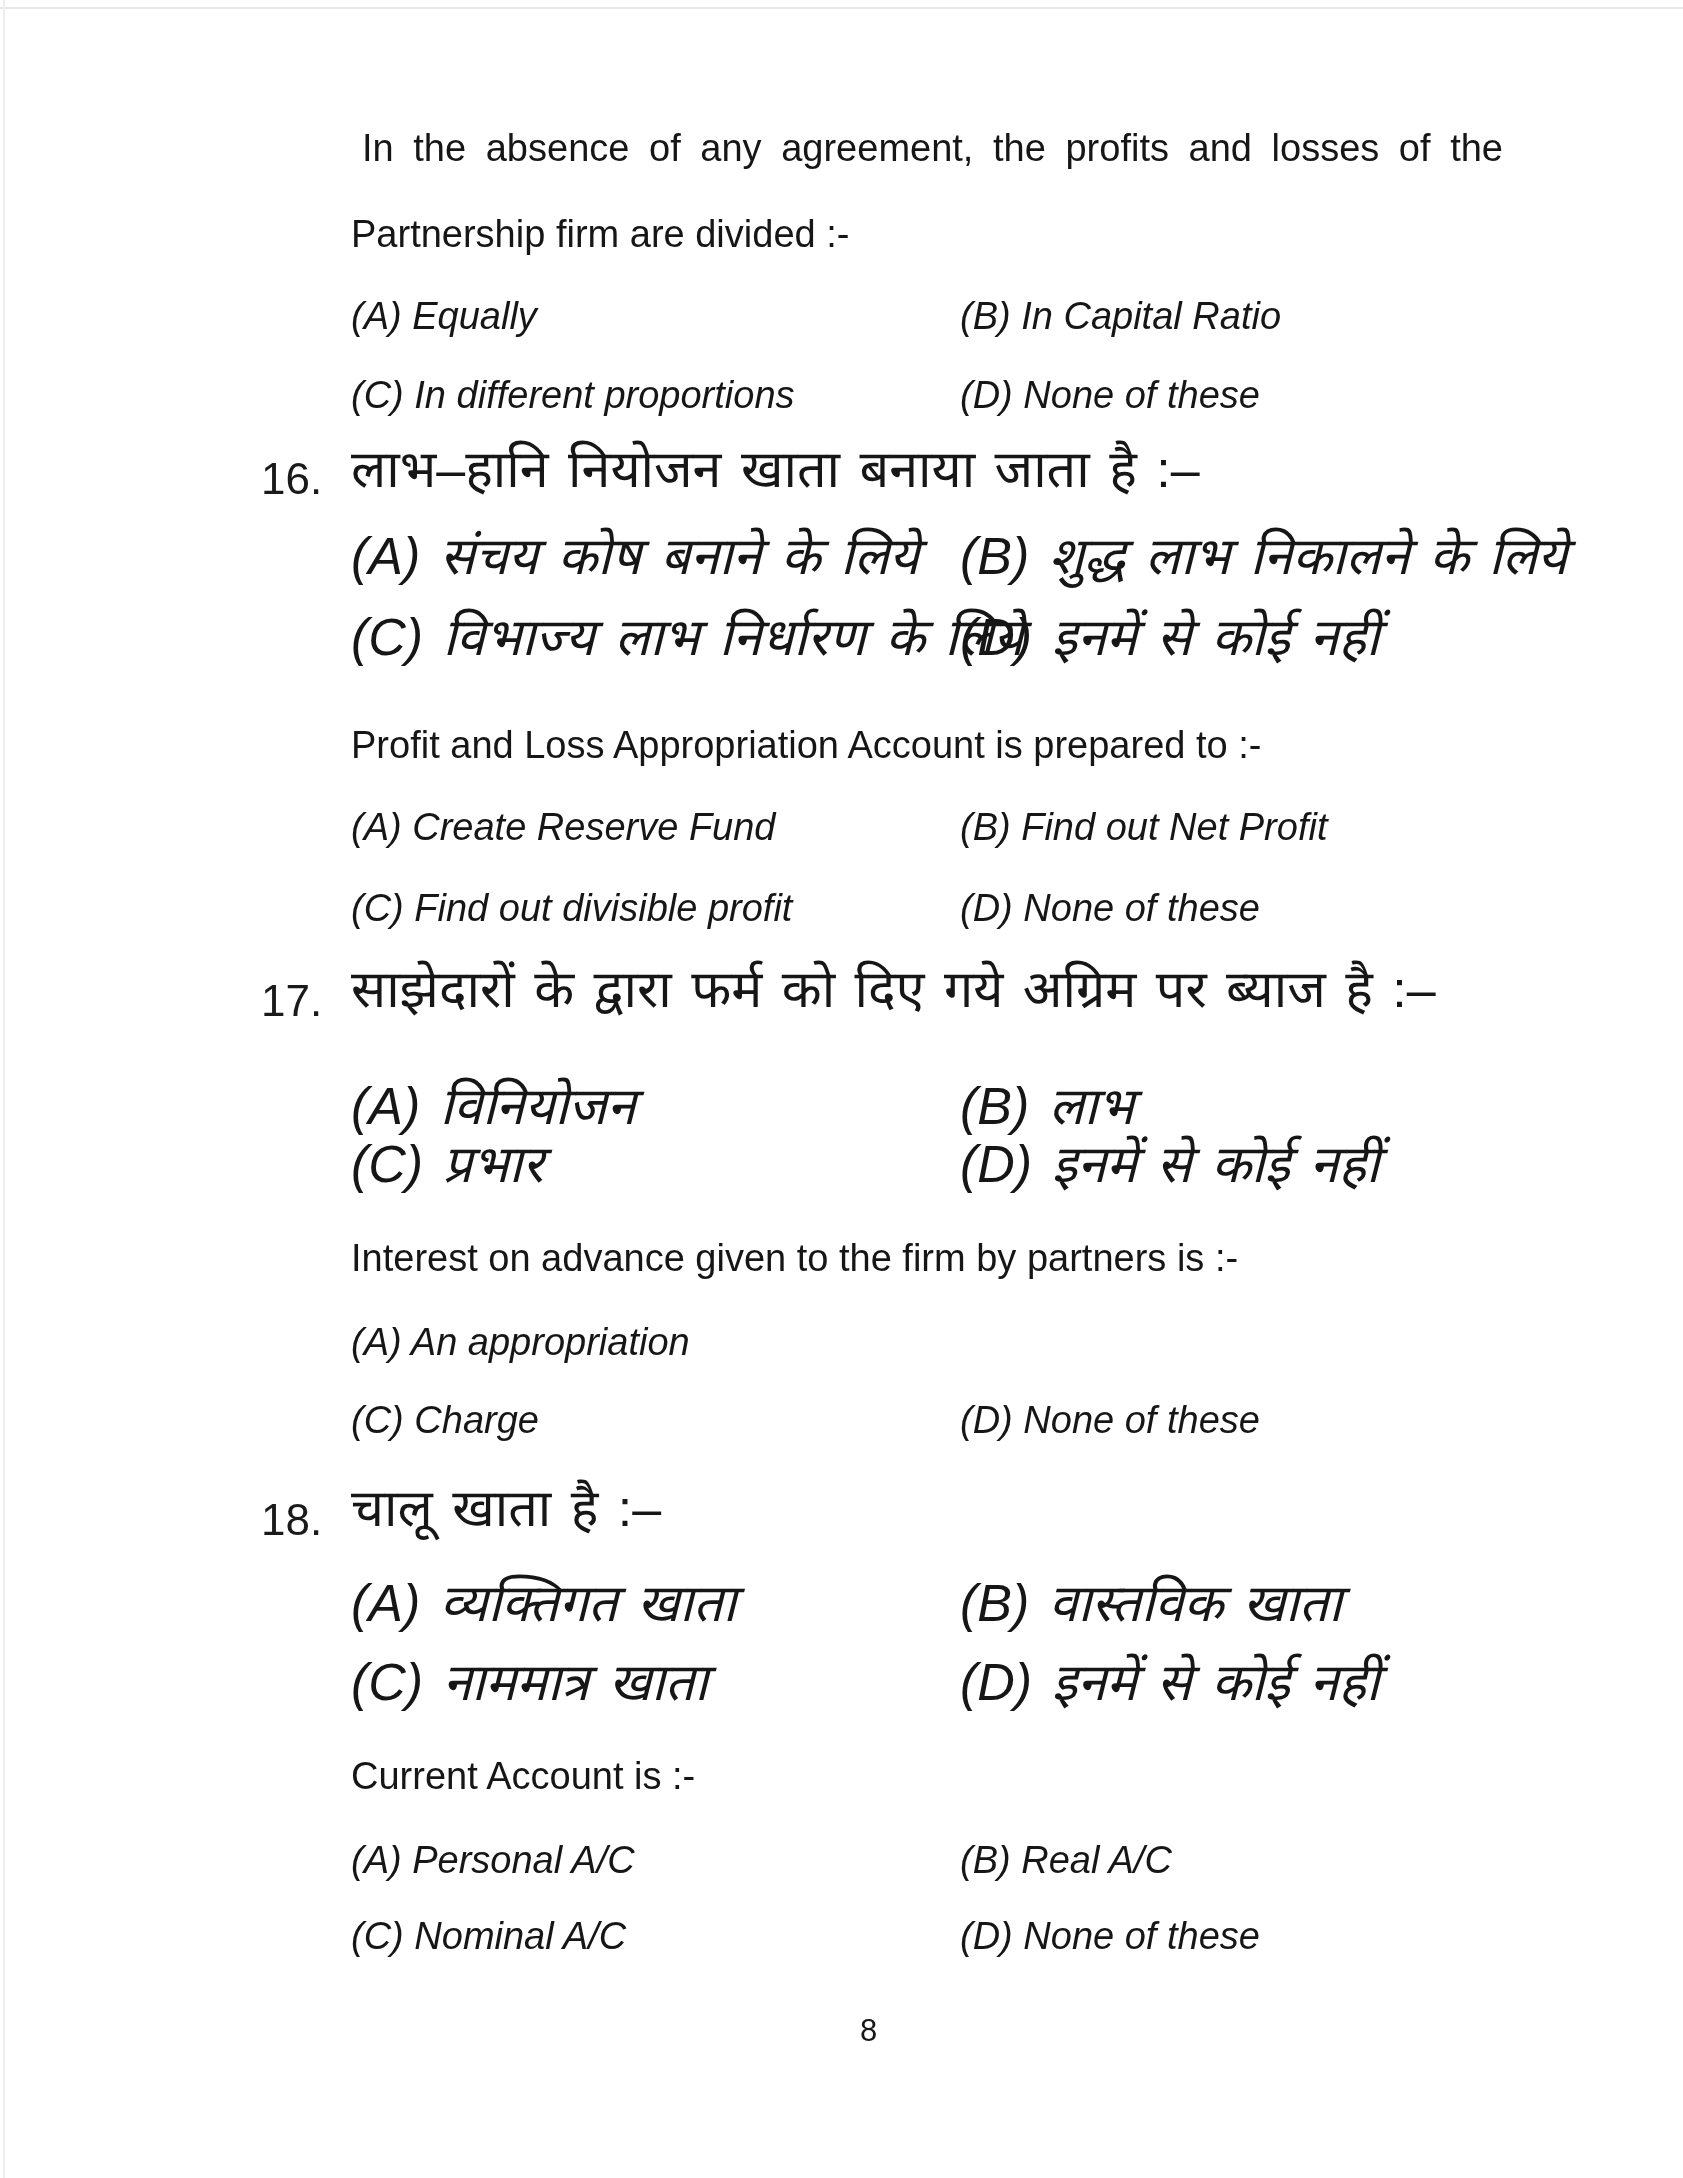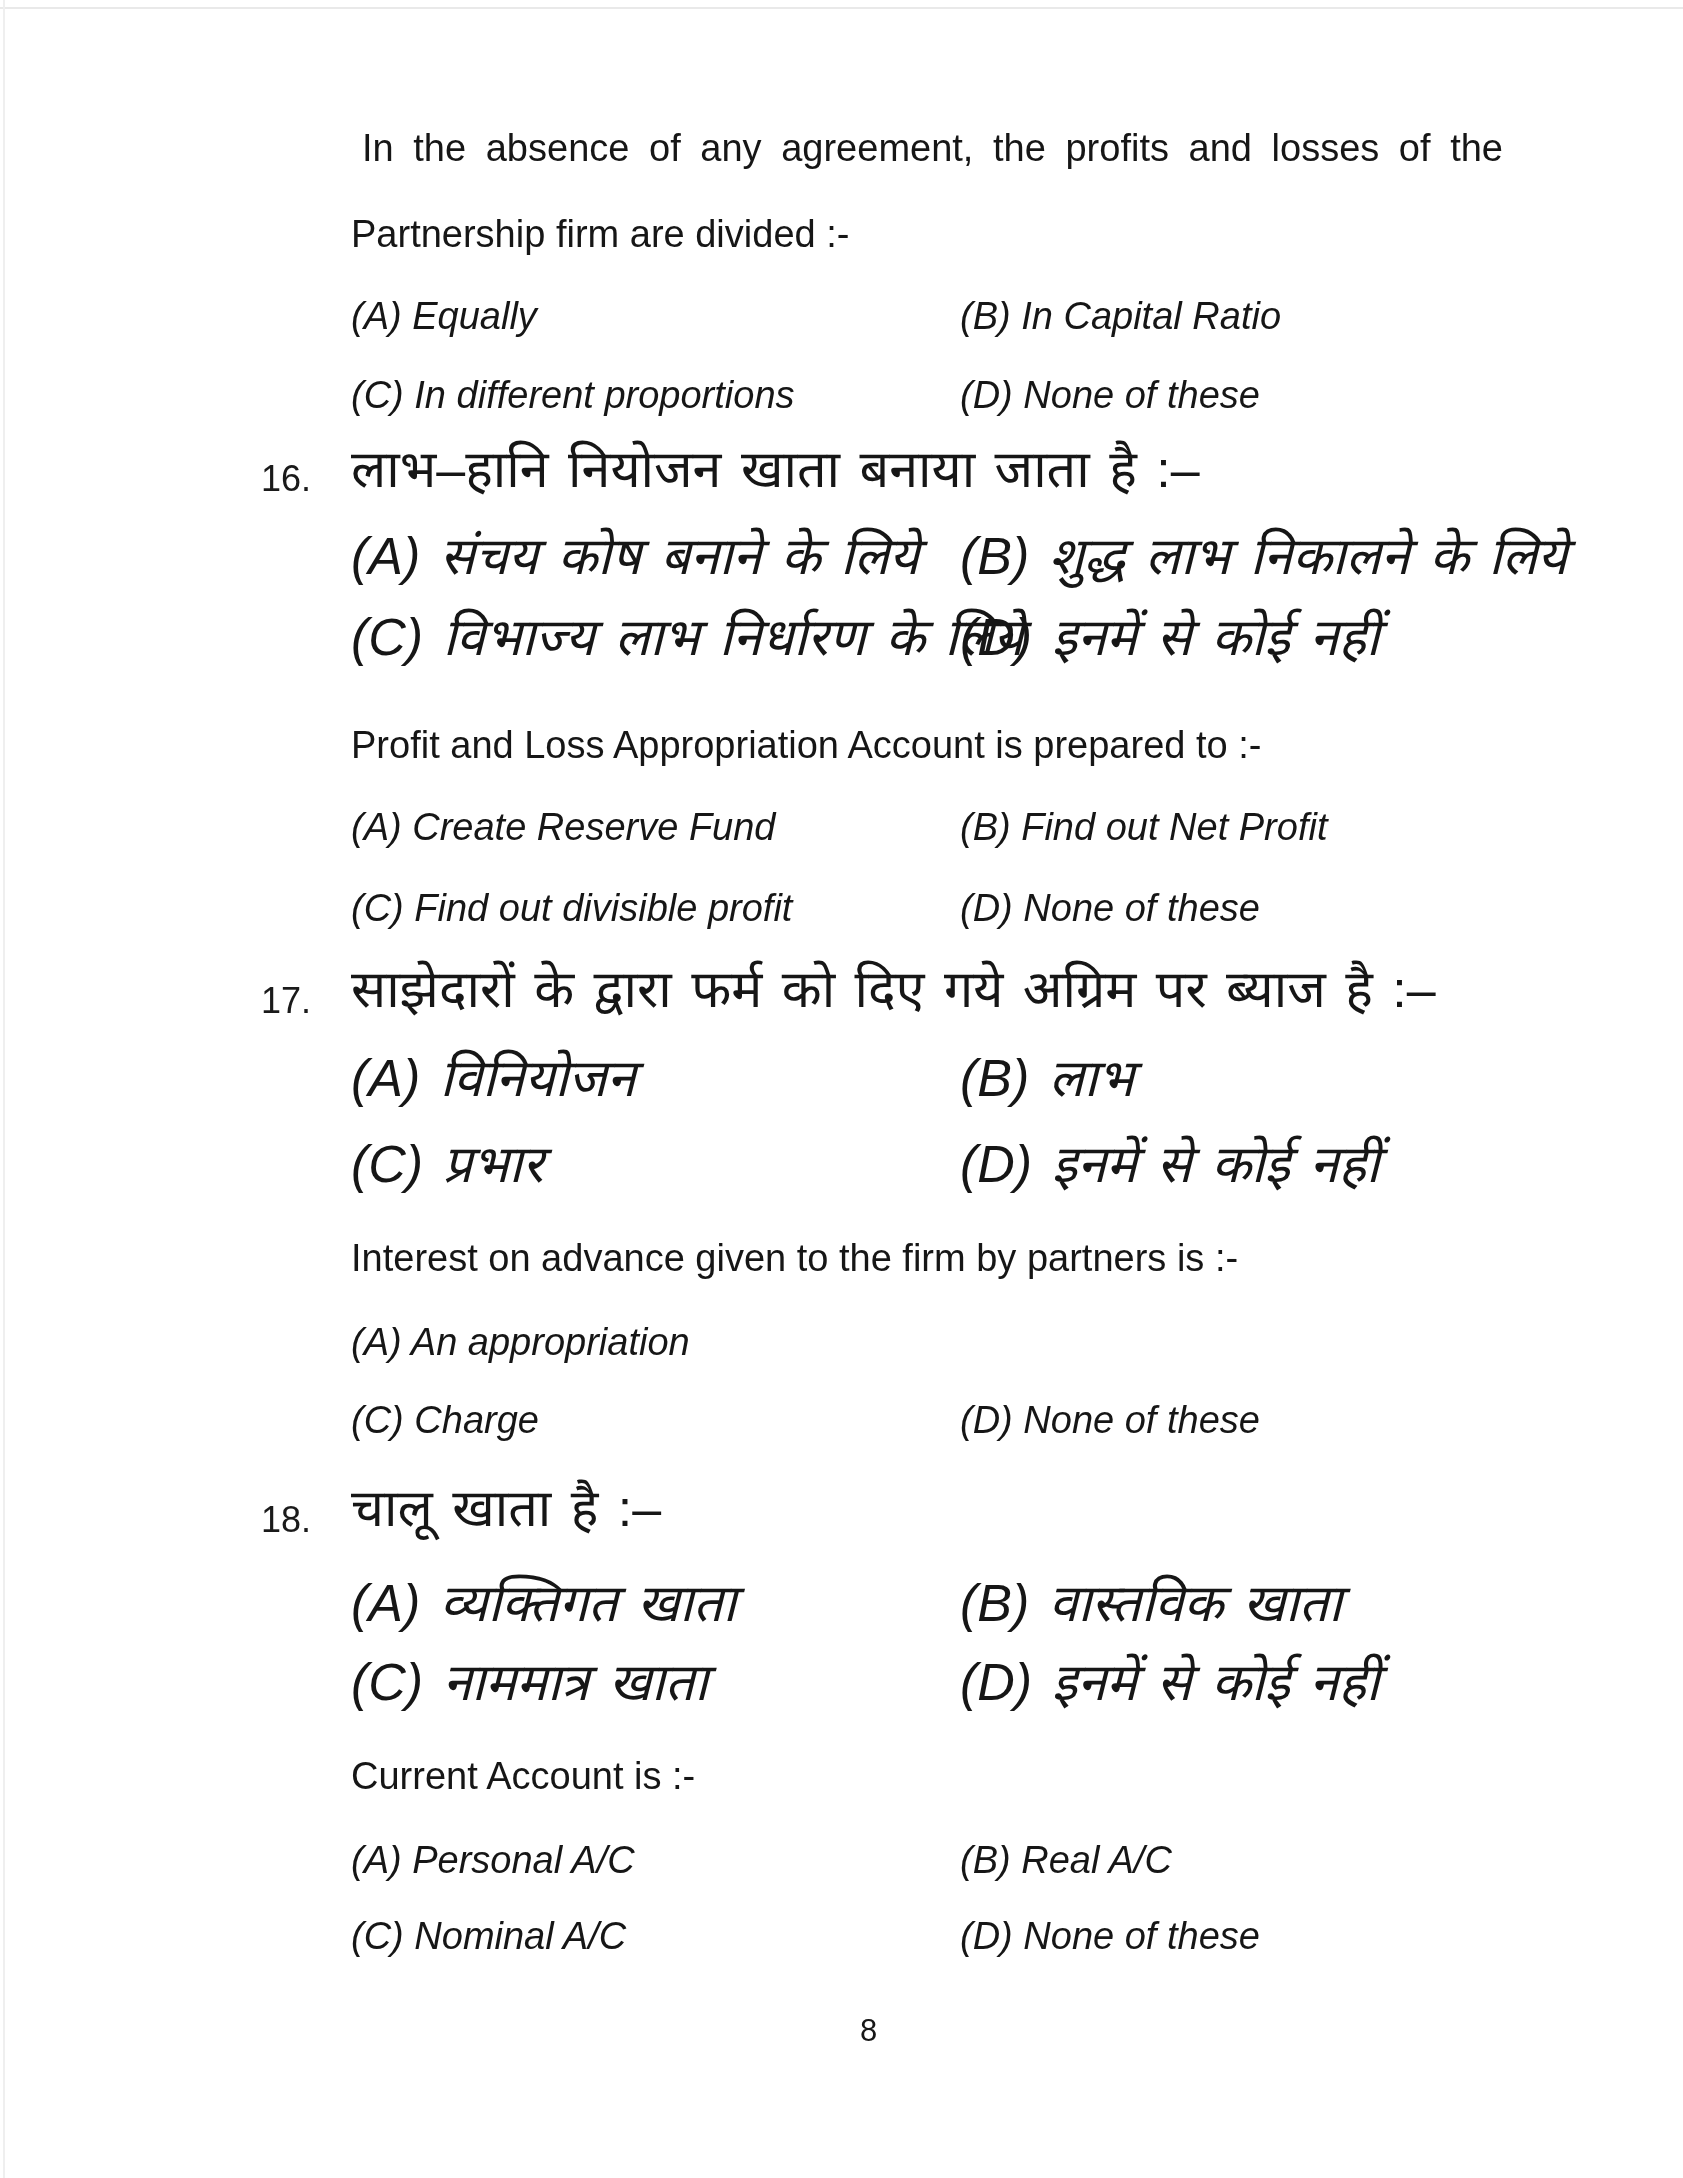--- a/index.html
+++ b/index.html
@@ -30,21 +30,21 @@
     text-align: justify;
     text-align-last: justify;
     margin-left: 11px;
   }
   .opts { display: flex; font-style: italic; }
   .oa { width: 565px; flex-shrink: 0; }
   .ob { flex: 1; margin-left: 44px; }
   .qnum {
     position: absolute;
     left: 261px;
-    font-size: 36px;
+    font-size: 44px;
     line-height: 44px;
     color: #1a1a1a;
   }
   .pagenum {
     position: absolute;
     top: 2013px;
     left: 0;
     width: 1683px;
     text-align: center;
     padding-left: 54px;
@@ -97,21 +97,21 @@
 
   <div class="row en opts" style="top:886px">
     <span class="oa">(C) Find out divisible profit</span>
     <span class="ob">(D) None of these</span>
   </div>
 
   <div class="qnum" style="top:979px">17.</div>
 
   <div class="row hi" style="top:967px">साझेदारों के द्वारा फर्म को दिए गये अग्रिम पर ब्याज है :–</div>
 
-  <div class="row hi opts" style="top:1056px">
+  <div class="row hi opts" style="top:1084px">
     <span class="oa">(A) विनियोजन</span>
     <span class="ob">(B) लाभ</span>
   </div>
 
   <div class="row hi opts" style="top:1142px">
     <span class="oa">(C) प्रभार</span>
     <span class="ob">(D) इनमें से कोई नहीं</span>
   </div>
 
   <div class="row en" style="top:1236px">Interest on advance given to the firm by partners is :-</div>

